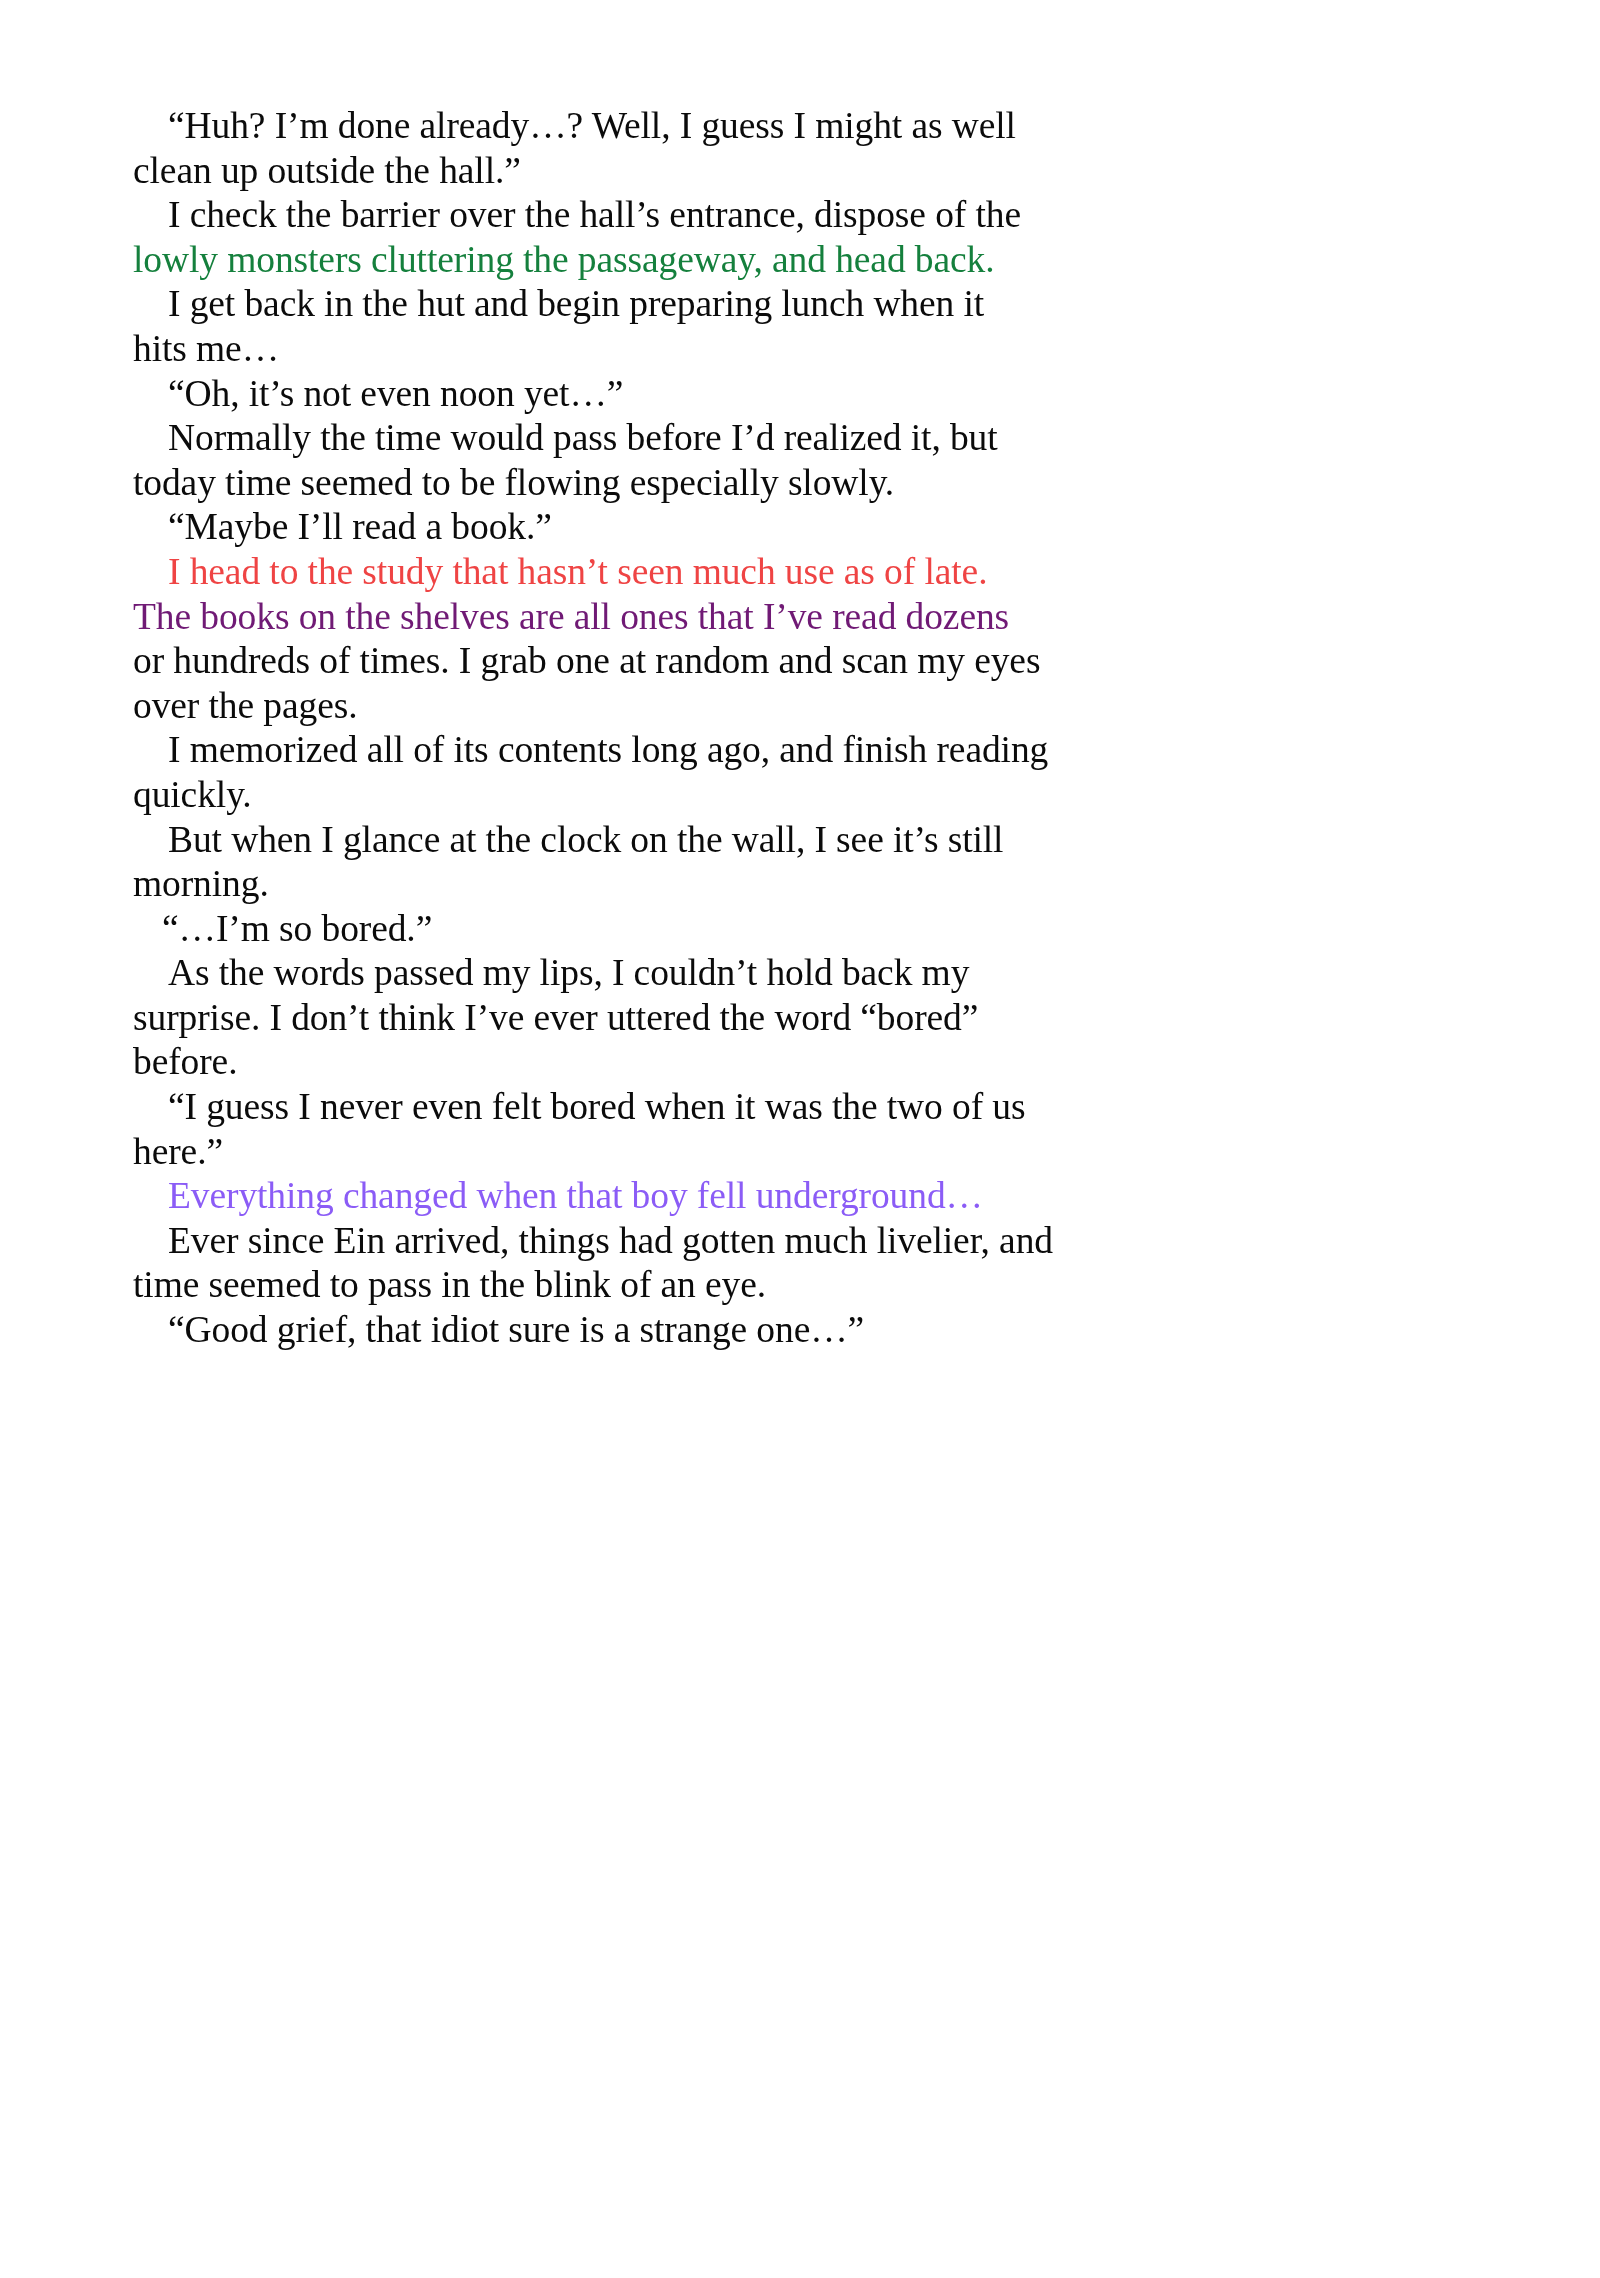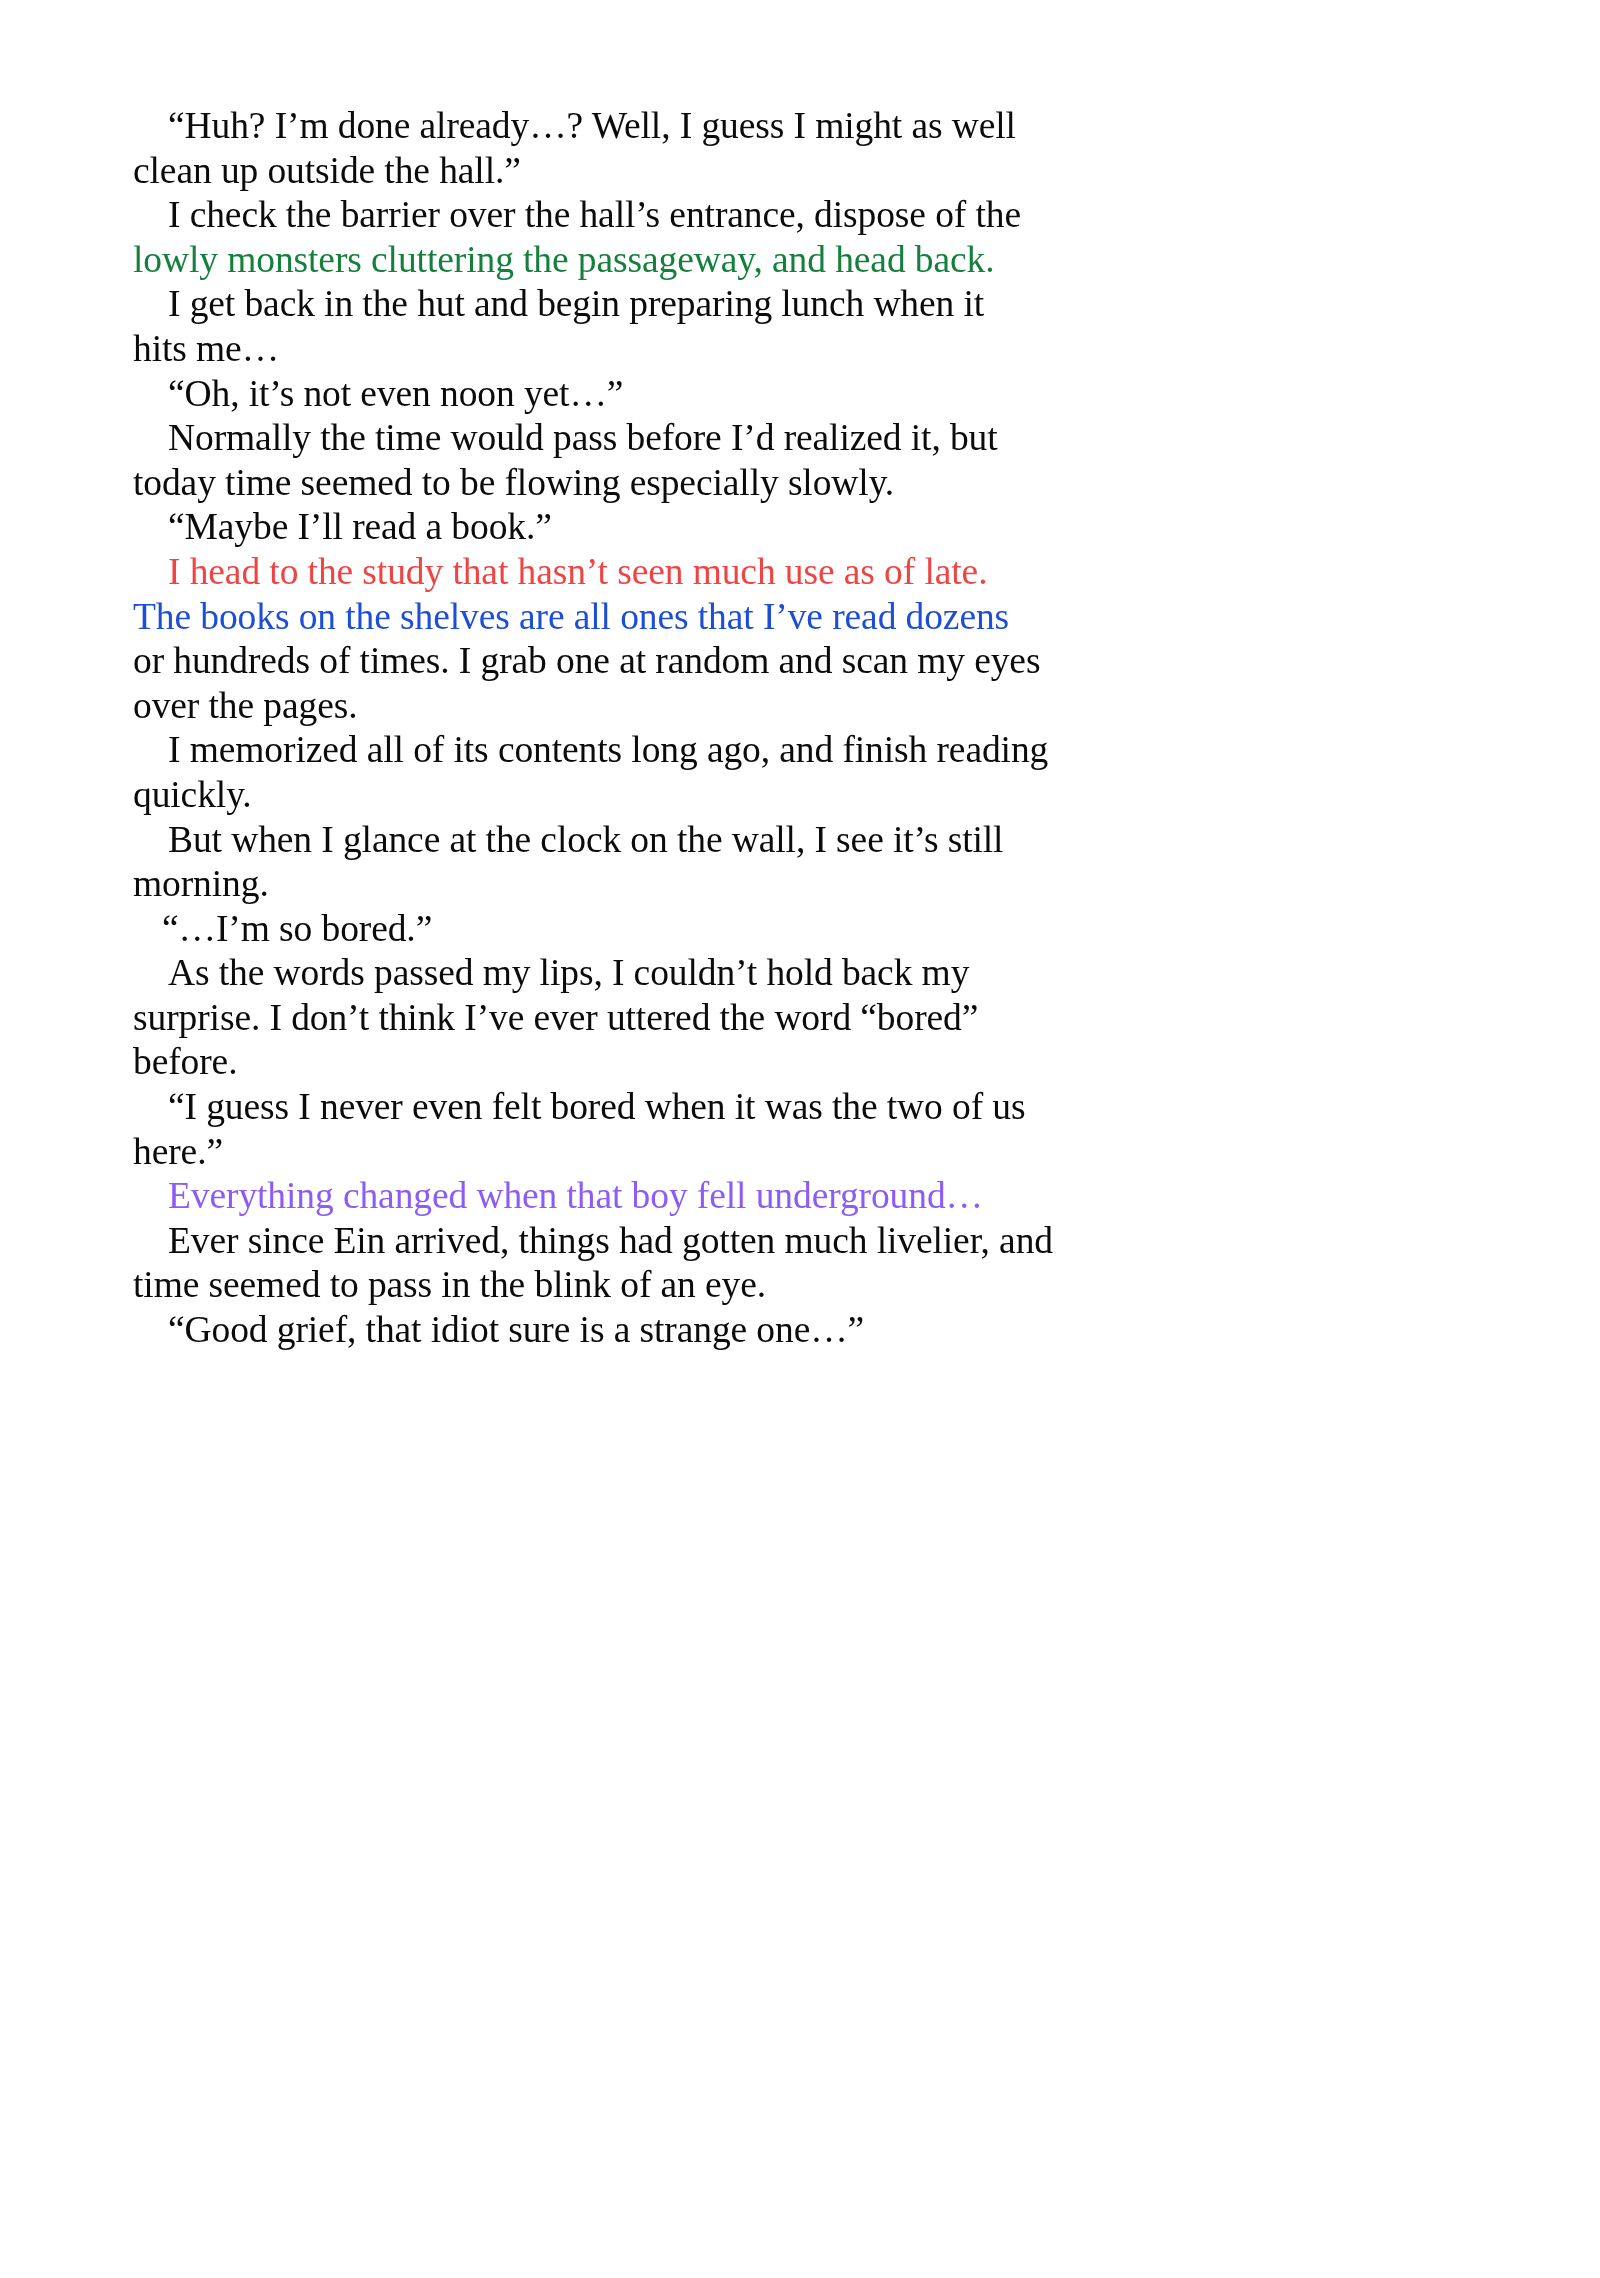--- a/index.html
+++ b/index.html
@@ -72,21 +72,21 @@
       </p>
       <p class="para">
         <span class="line indent" style="color: rgb(11, 11, 11);">Normally the time would pass before I’d realized it, but</span>
         <span class="line" style="color: rgb(11, 11, 11);">today time seemed to be flowing especially slowly.</span>
       </p>
       <p class="para">
         <span class="line indent" style="color: rgb(11, 11, 11);">“Maybe I’ll read a book.”</span>
       </p>
       <p class="para">
         <span class="line indent" style="color: #ef4444;">I head to the study that hasn’t seen much use as of late.</span>
-        <span class="line" style="color: #1d4ed8;">The books on the shelves are all ones that I’ve read dozens</span>
+        <span class="line" style="color: #701a75;">The books on the shelves are all ones that I’ve read dozens</span>
         <span class="line" style="color: rgb(11, 11, 11);">or hundreds of times. I grab one at random and scan my eyes</span>
         <span class="line" style="color: rgb(11, 11, 11);">over the pages.</span>
       </p>
       <p class="para">
         <span class="line indent" style="color: rgb(11, 11, 11);">I memorized all of its contents long ago, and finish reading</span>
         <span class="line" style="color: rgb(11, 11, 11);">quickly.</span>
       </p>
       <p class="para">
         <span class="line indent" style="color: rgb(11, 11, 11);">But when I glance at the clock on the wall, I see it’s still</span>
         <span class="line" style="color: rgb(11, 11, 11);">morning.</span>

